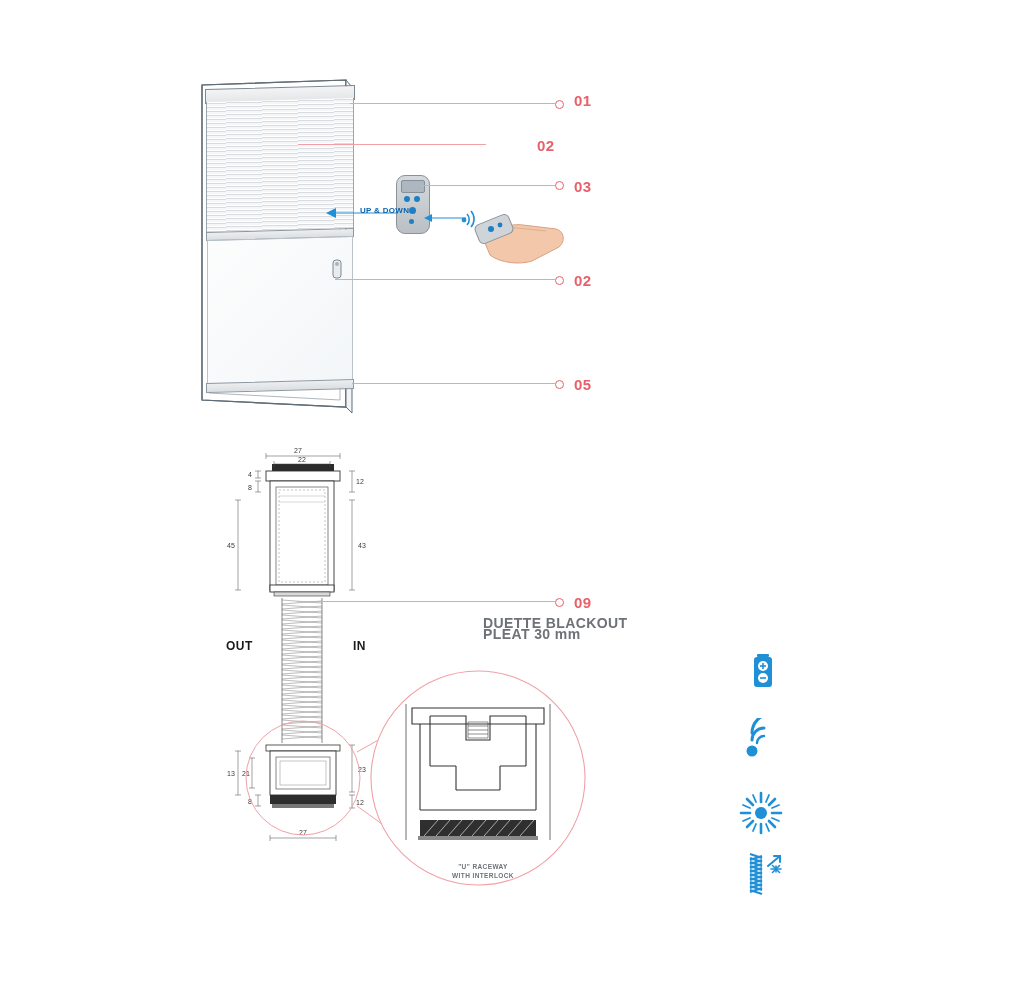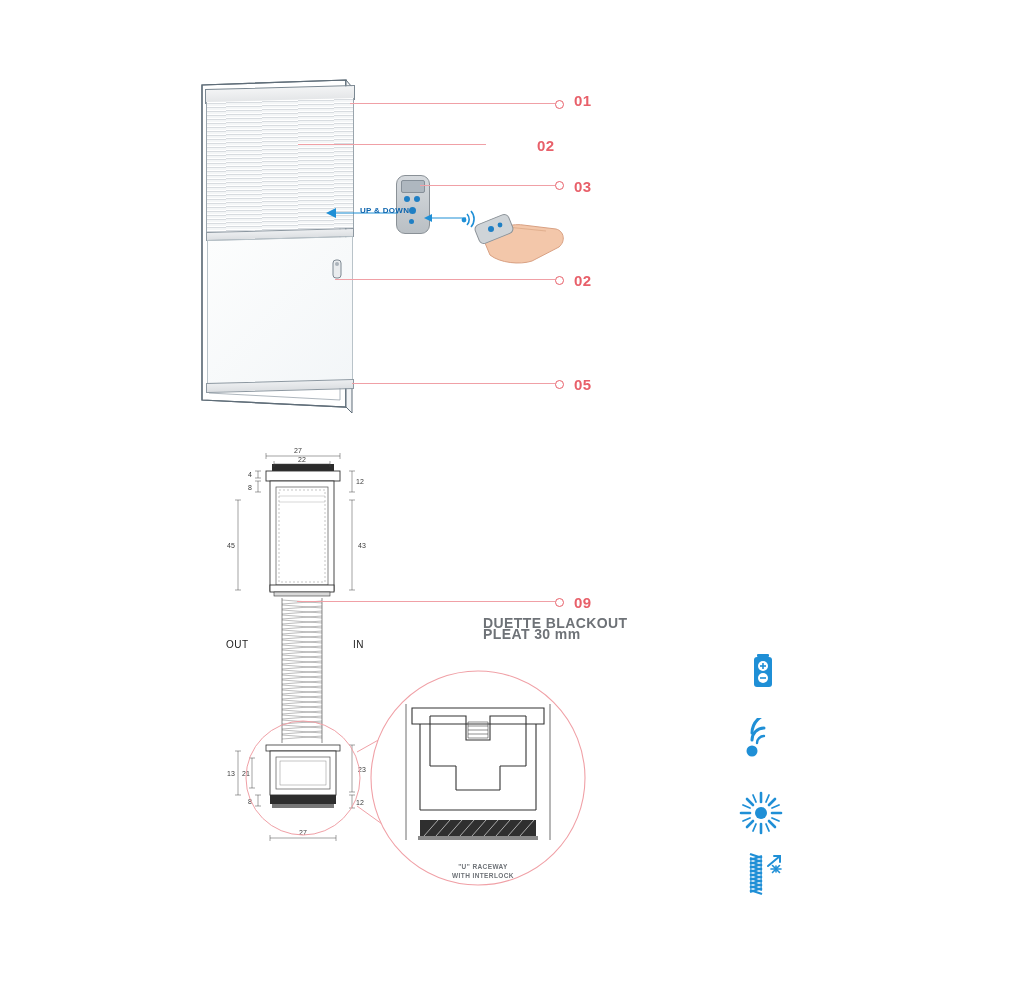--- a/index.html
+++ b/index.html
@@ -56,21 +56,21 @@
   }
   .remote-btn{
     position:absolute;background:#1f7fc4;border-radius:50%;
   }
   .updown-label{
     position:absolute;font-size:8px;font-weight:bold;color:#0a63ad;letter-spacing:.3px;
   }
 
   
   .dimtext{font-size:7px;fill:#3a3a3a;}
-  .labeltext{font-size:10px;font-weight:normal;color:#1a1a1a;letter-spacing:.5px;}
+  .labeltext{font-size:12px;font-weight:bold;color:#1a1a1a;letter-spacing:.5px;}
 
   .caption-strong{
     position:absolute;font-size:14px;font-weight:bold;color:#6e7277;
     letter-spacing:.4px;line-height:11px;
   }
 
   
   .icon-box{position:absolute;width:46px;height:46px;}
 </style>
 </head>

